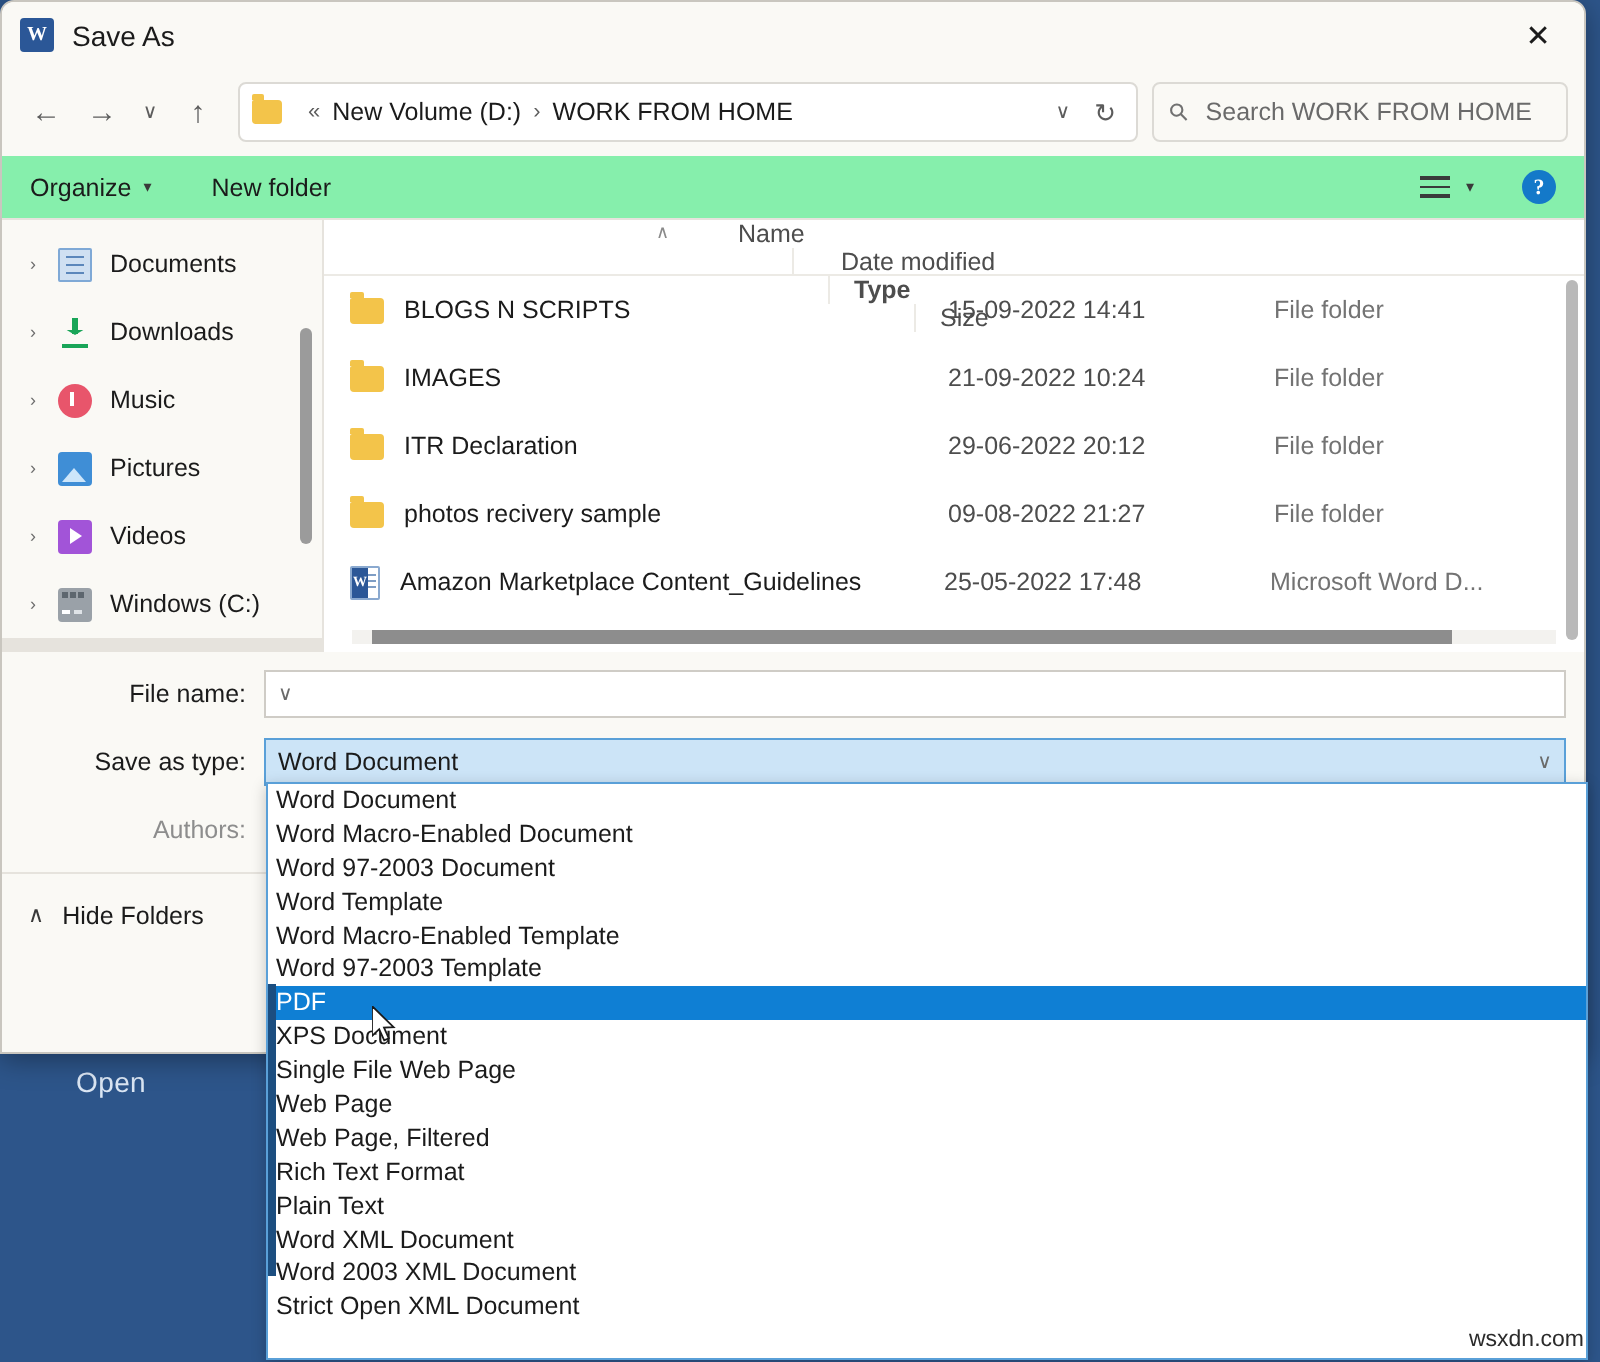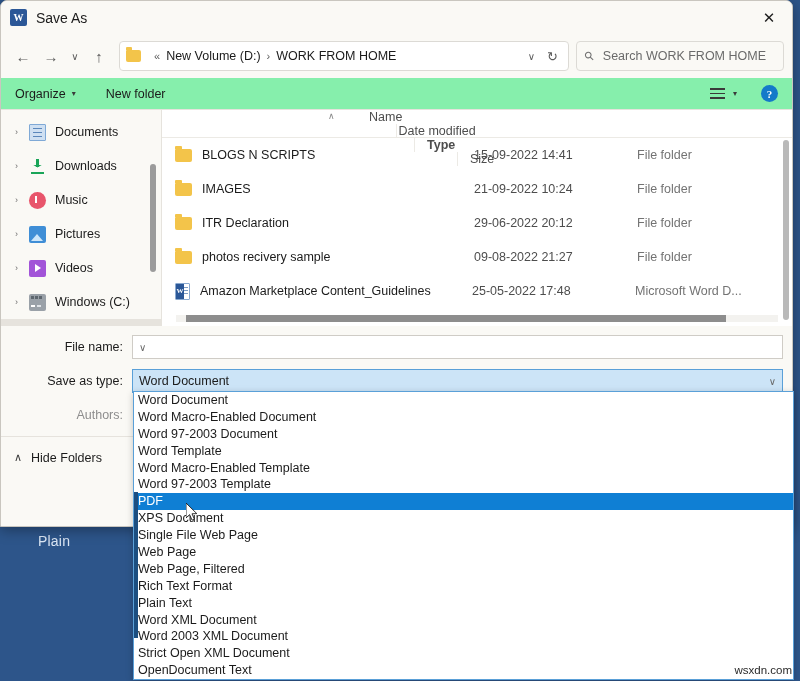--- a/index.html
+++ b/index.html
@@ -154,21 +154,21 @@
 
   
   #filepane { flex: 1; position: relative; background: #ffffff; border-left: 1px solid #e6e3dd; }
   #colhead {
     display: flex; height: 28px; align-items: center;
     border-bottom: 1px solid #eceae5; position: relative; flex-direction: column;
   }
   .col { font-size: 12.5px; color: #4d4d4d; position: relative; }
   .col + .col { border-left: 1px solid #eceae5; }
   .col-name { width: 282px; padding-left: 33px; }
-  .col-date { width: 163px; padding-left: 2px; }
+  .col-date { width: 163px; padding-left: 24px; }
   .col-type { width: 126px; padding-left: 12px; font-weight: bold; }
   .col-size { width: 40px; padding-left: 12px; }
   #sort-caret {
     position: absolute; left: 166px; top: 1px; font-size: 9px; color: #8a8a8a;
   }
   .frow { display: flex; align-items: center; height: 34px; padding-left: 13px; cursor: pointer; }
   .f-folder {
     width: 17px; height: 13px; background: #f3c44a; border-radius: 1px 2px 2px 2px;
     position: relative; flex: none;
   }
@@ -258,21 +258,21 @@
   
   #watermark {
     position: absolute; right: 8px; bottom: 5px;
     font-size: 11.5px; color: #2b2b2b;
   }
 </style>
 </head>
 <body>
 
 <div id="backstage">
-  <div id="backstage-close">Plain</div>
+  <div id="backstage-close">Open</div>
 </div>
 
 <div id="dialog">
 
   <div id="titlebar">
     <div id="word-icon">W</div>
     <div id="title-text">Save As</div>
     <div id="close-btn">✕</div>
   </div>
 
@@ -447,21 +447,20 @@
   <div class="dd-item selected">PDF</div>
   <div class="dd-item">XPS Document</div>
   <div class="dd-item">Single File Web Page</div>
   <div class="dd-item">Web Page</div>
   <div class="dd-item">Web Page, Filtered</div>
   <div class="dd-item">Rich Text Format</div>
   <div class="dd-item">Plain Text</div>
   <div class="dd-item">Word XML Document</div>
   <div class="dd-item">Word 2003 XML Document</div>
   <div class="dd-item">Strict Open XML Document</div>
-  <div class="dd-item">OpenDocument Text</div>
   <div id="dd-scroll"></div>
 </div>
 
 <svg id="cursor" viewBox="0 0 12 19">
   <polygon points="0,0 0,15 3.6,11.6 6.1,17.2 8.4,16.2 6,10.8 10.8,10.6" fill="#ffffff" stroke="#1b1b1b" stroke-width="0.9"></polygon>
 </svg>
 
 <div id="watermark">wsxdn.com</div>
 
 </body></html>

